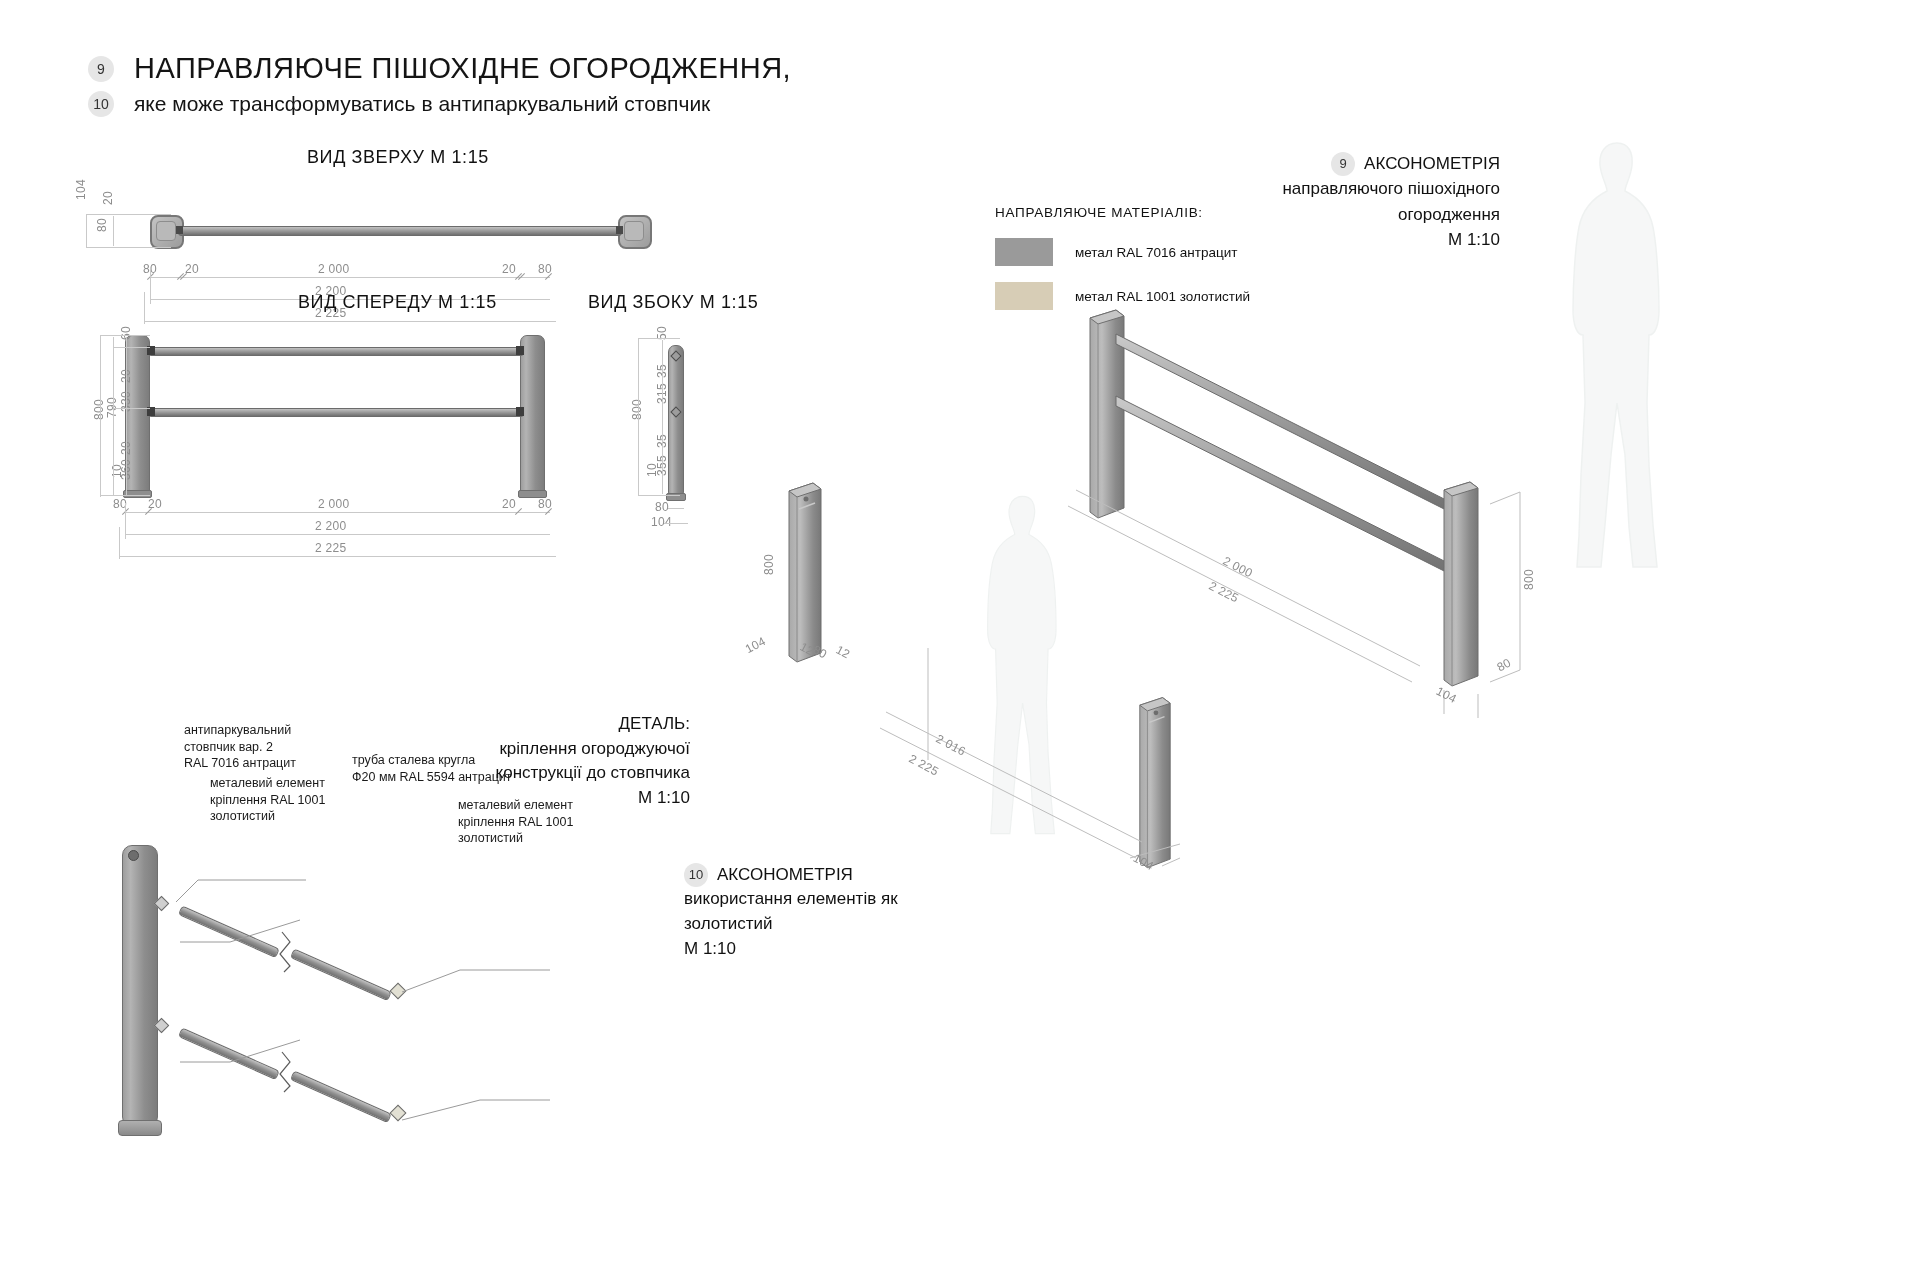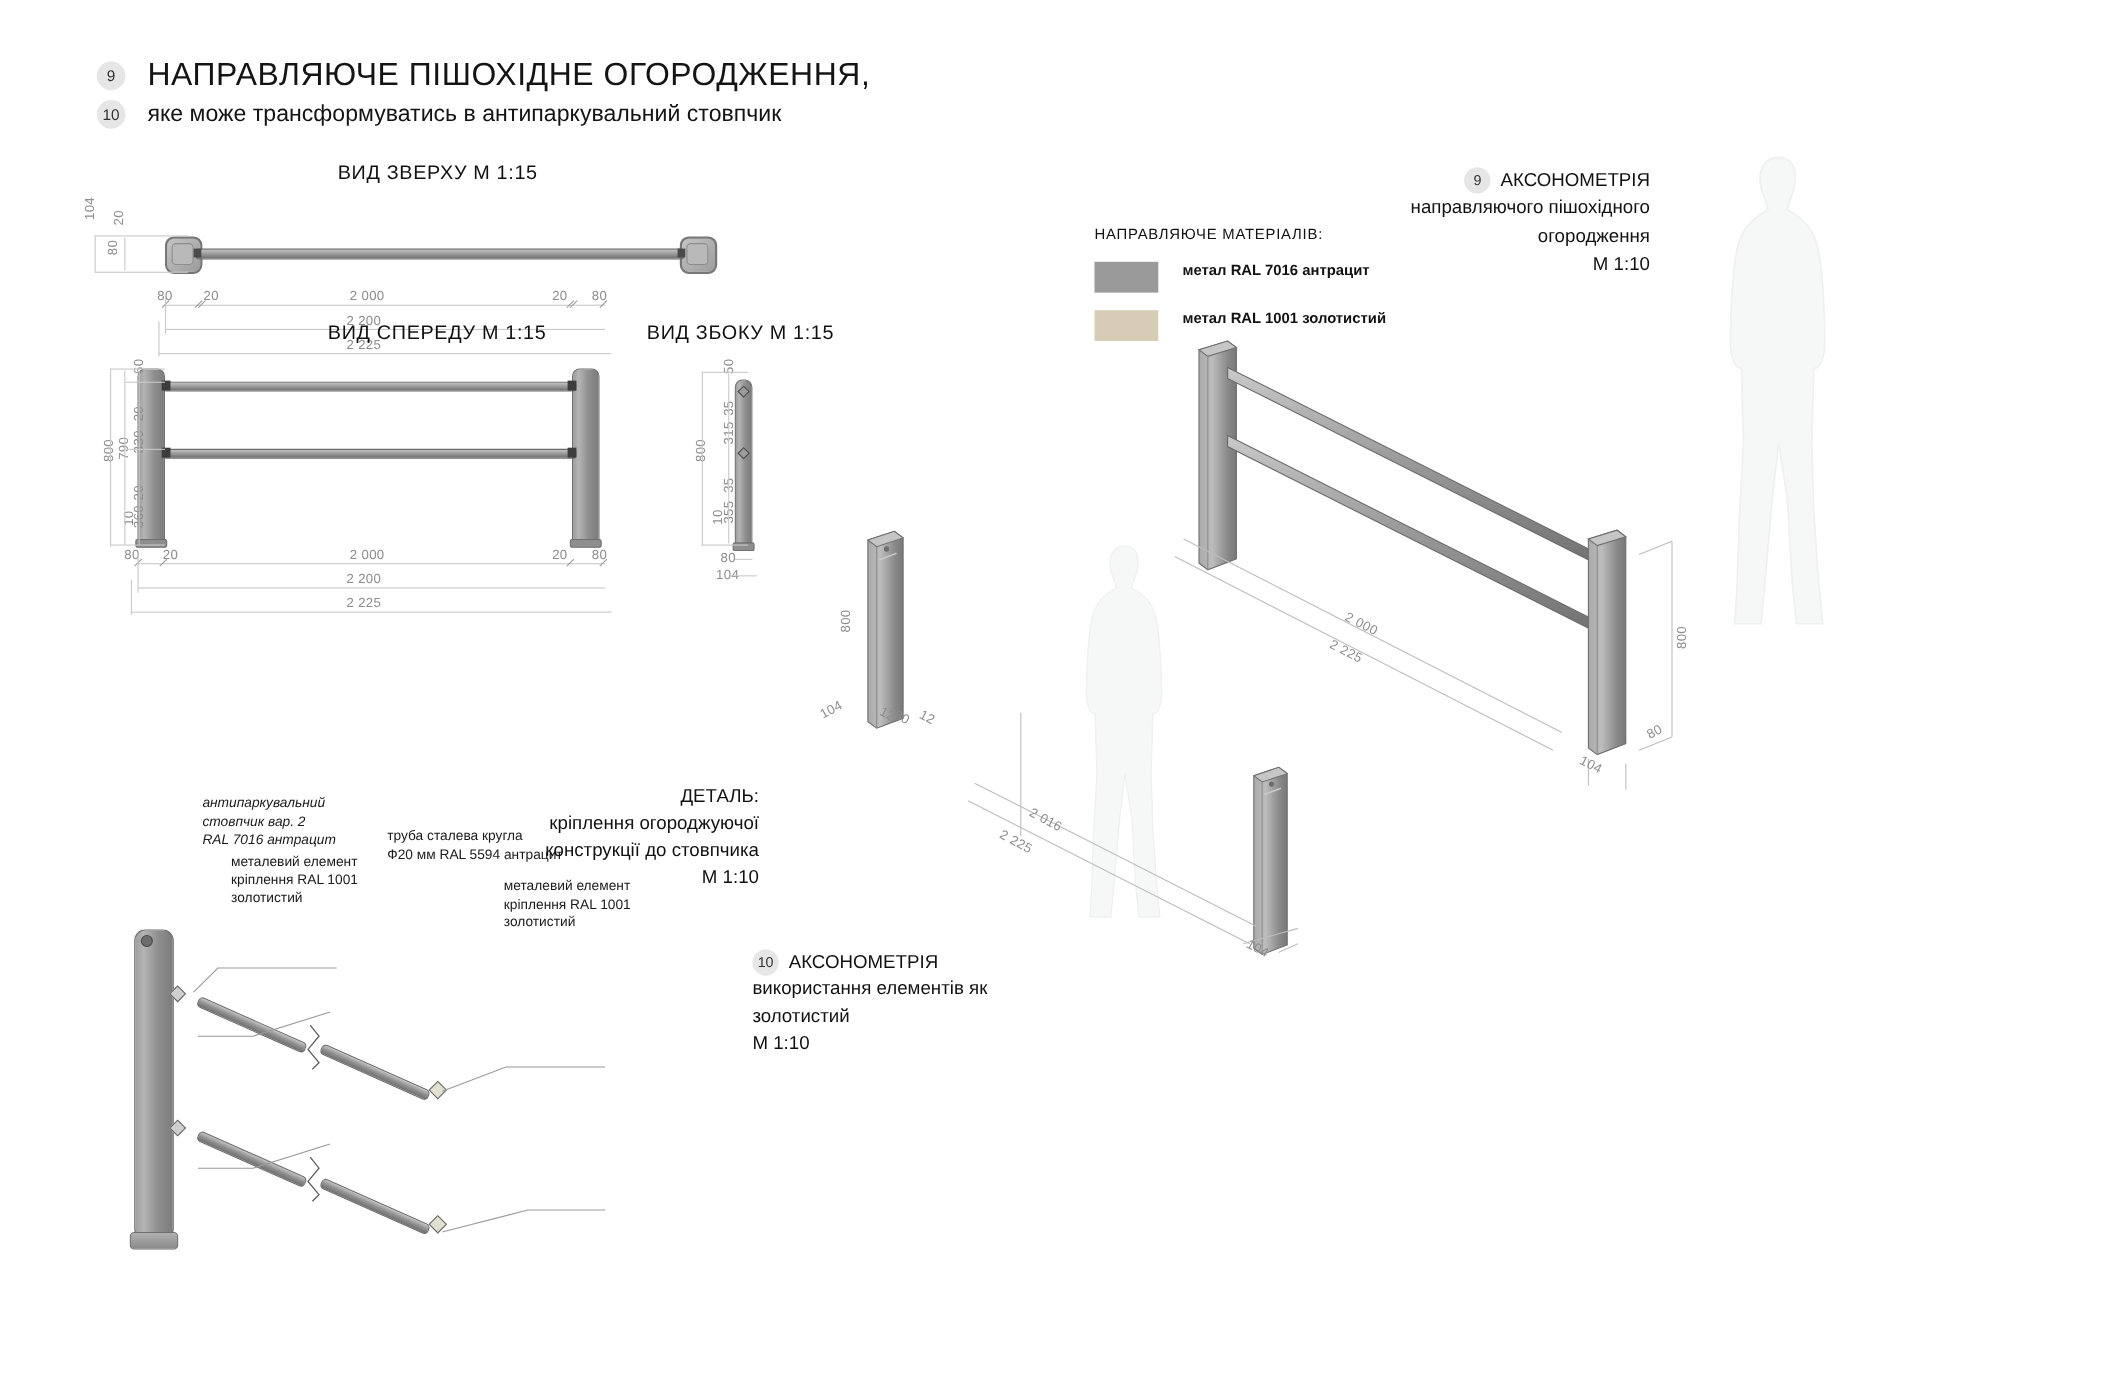--- a/index.html
+++ b/index.html
@@ -49,21 +49,21 @@
   }
   .rail{
     position:absolute;border-radius:3px;
     background:linear-gradient(180deg,#c2c2c2 0%,#9c9c9c 45%,#6f6f6f 100%);
     border:1px solid #6b6b6b;
   }
 
   
   #legend{left:995px;top:205px;}
   .leg-title{font-size:13.5px;letter-spacing:.7px;color:#111;margin-bottom:18px;}
-  .leg-row{display:flex;margin-bottom:16px;font-weight:bold;}
+  .leg-row{display:flex;align-items:center;margin-bottom:16px;}
   .swatch{width:58px;height:28px;flex:0 0 58px;}
   .leg-label{margin-left:22px;font-size:13.5px;color:#111;white-space:nowrap;}
 
   
   .cap-right{text-align:right;font-size:17px;line-height:1.5;color:#111;white-space:pre-line;}
   .capbullet{
     width:24px;height:24px;border-radius:50%;background:#e6e6e6;color:#333;
     font-size:13px;display:inline-flex;align-items:center;justify-content:center;
     vertical-align:middle;margin-right:9px;
   }
@@ -252,21 +252,21 @@
     <g stroke="#9a9a9a" stroke-width="1" fill="none">
       <path d="M96 132 L118 110 L226 110"></path>
       <path d="M100 172 L150 172 L220 150"></path>
       <path d="M100 292 L150 292 L220 270"></path>
       <path d="M322 222 L380 200 L470 200"></path>
       <path d="M322 350 L400 330 L470 330"></path>
     </g>
   </svg>
 </div>
 
-<div class="abs note" style="left:184px;top:722px;font-style:italic;">антипаркувальний
+<div class="abs note" style="left:184px;top:722px;">антипаркувальний
 стовпчик вар. 2
 RAL 7016 антрацит</div>
 <div class="abs note" style="left:210px;top:775px;">металевий елемент
 кріплення RAL 1001
 золотистий</div>
 <div class="abs note" style="left:352px;top:752px;">труба сталева кругла
 Ф20 мм   RAL 5594 антрацит</div>
 <div class="abs note" style="left:458px;top:797px;">металевий елемент
 кріплення RAL 1001
 золотистий</div>

